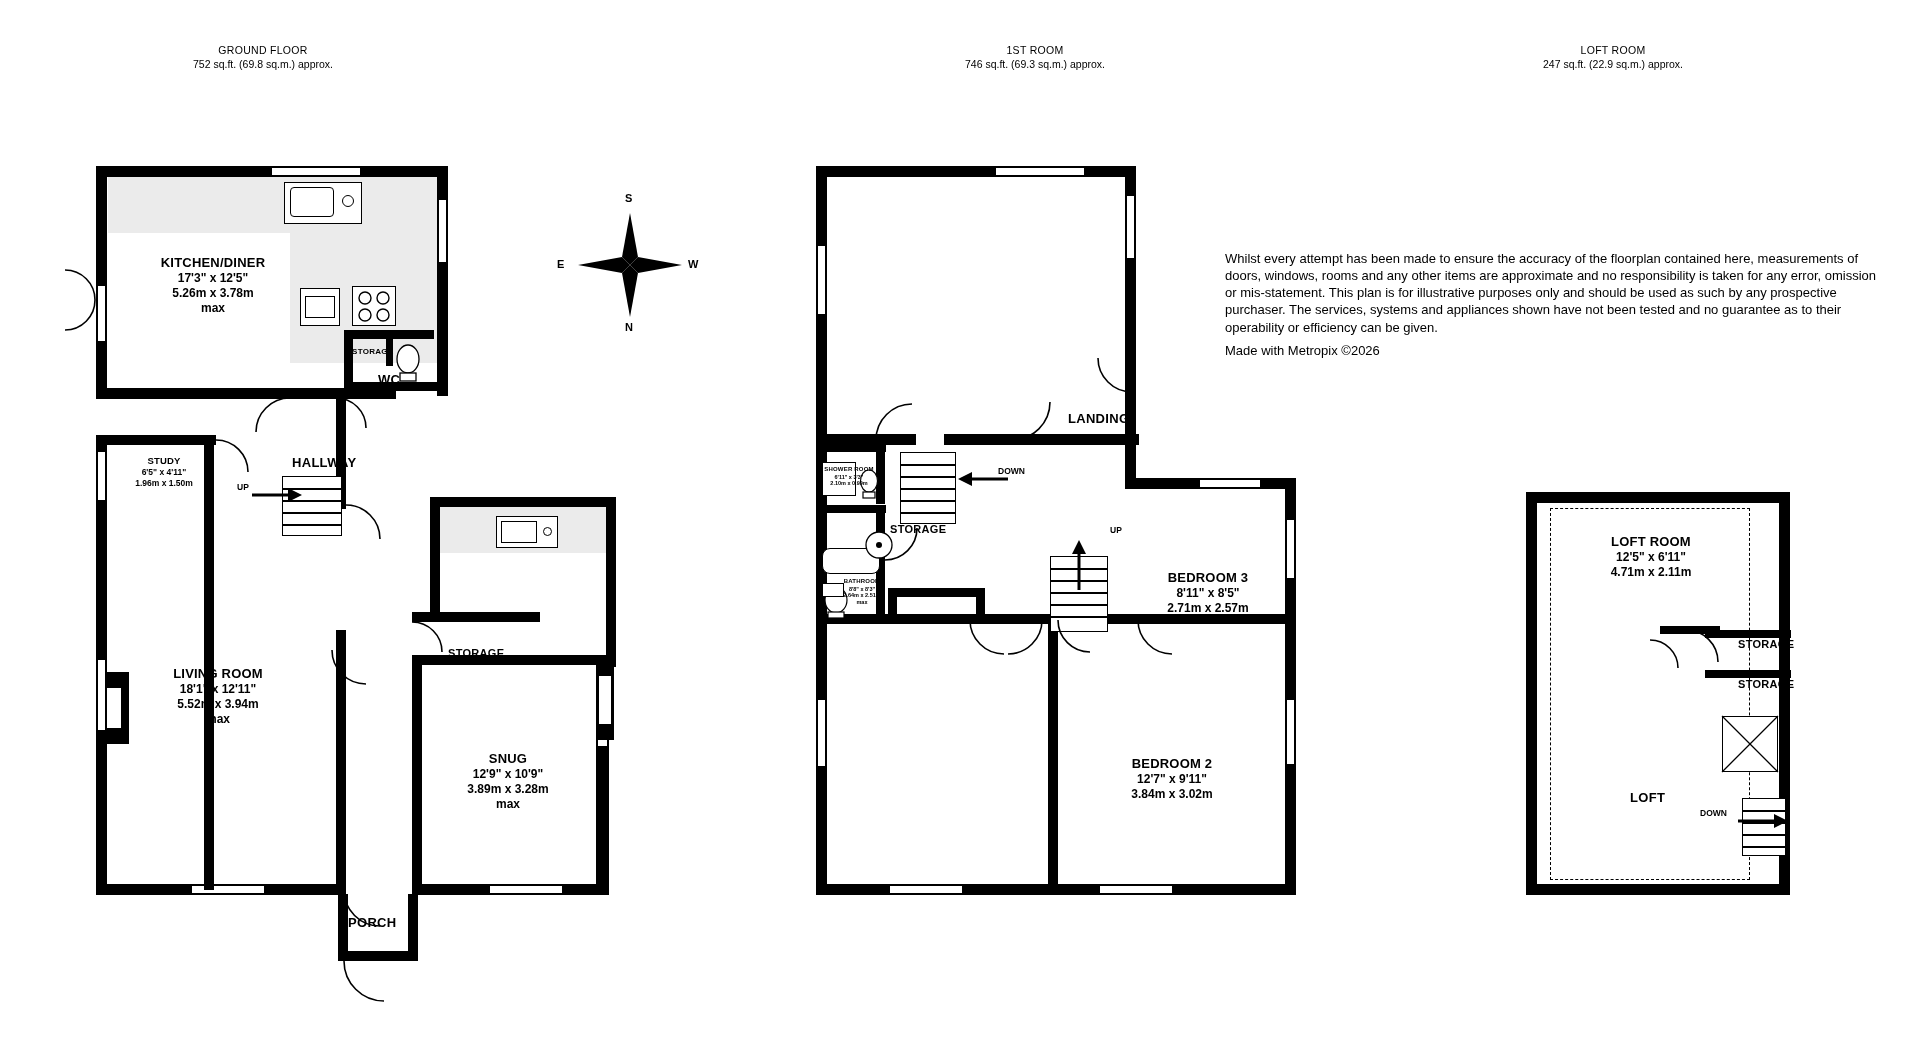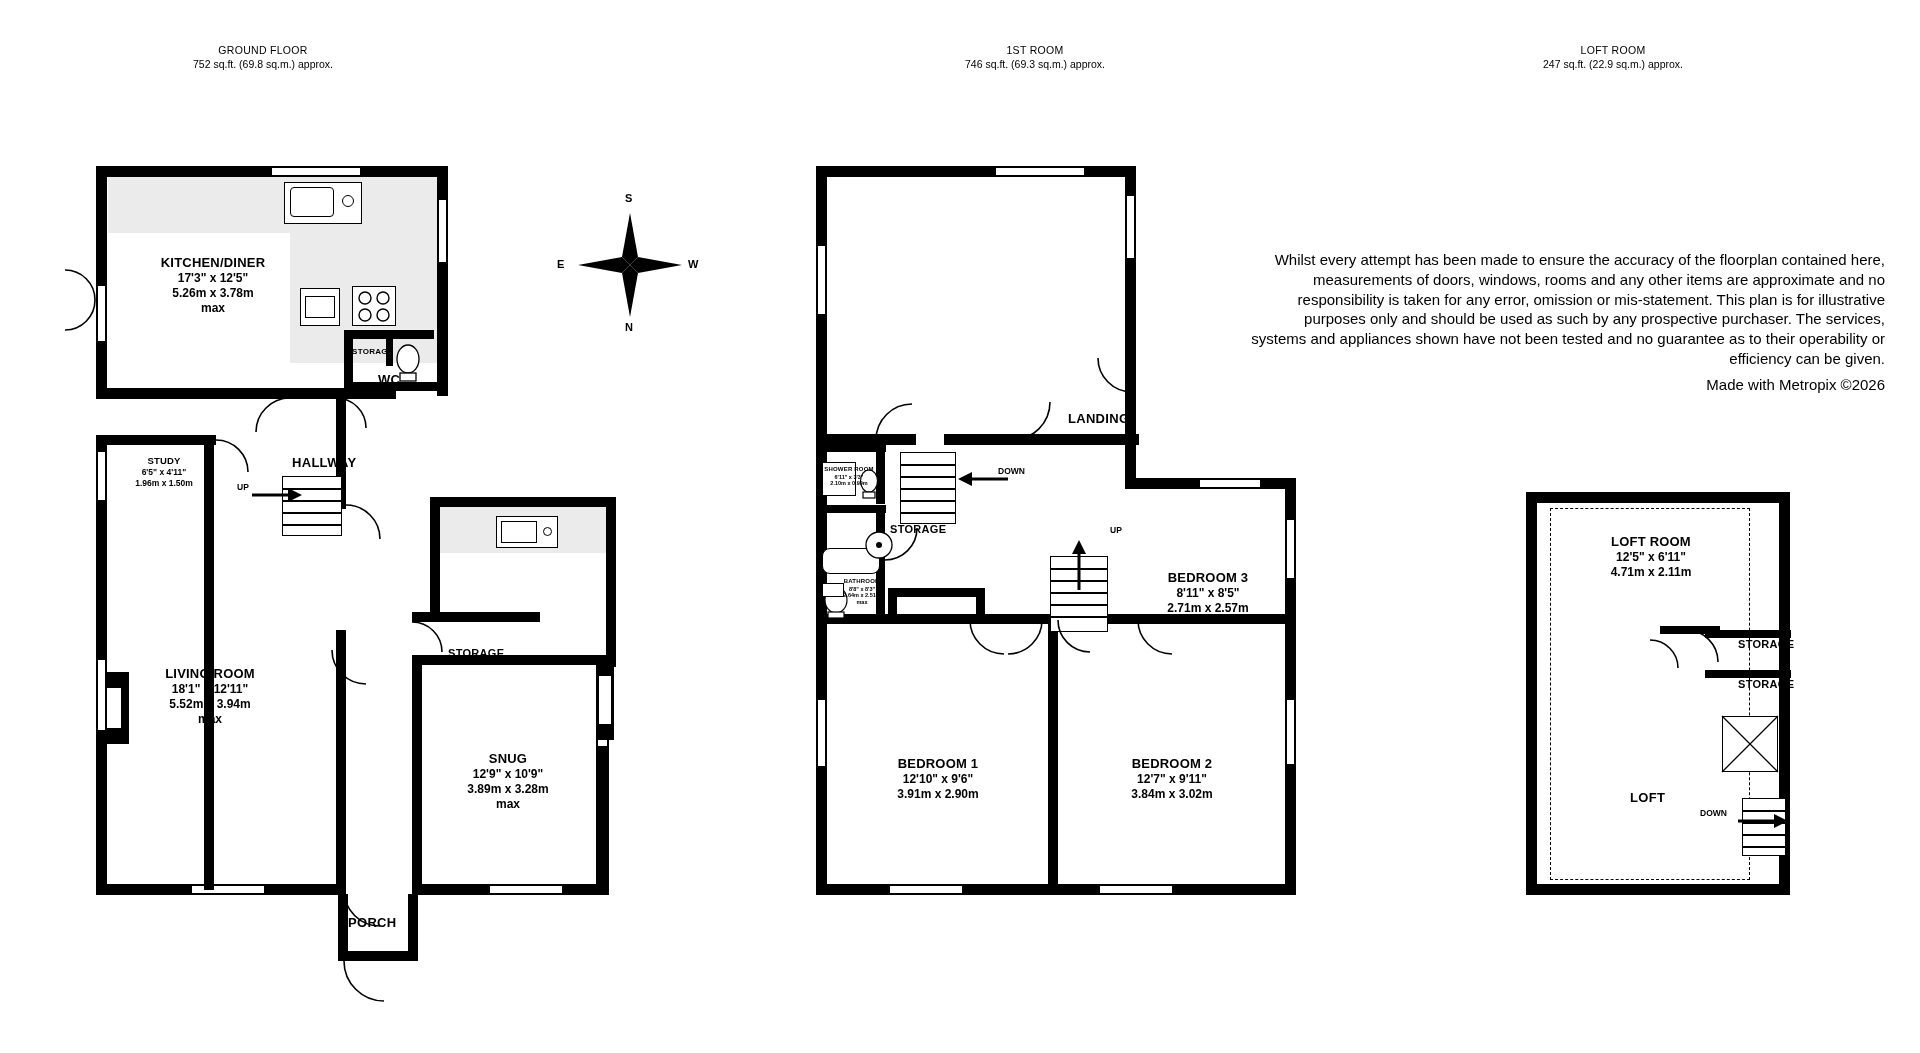--- a/index.html
+++ b/index.html
@@ -43,21 +43,21 @@
   .plain-label { position: absolute; font-weight: bold; font-size: 13px; letter-spacing: .3px; }
   .plain-label.sm { font-size: 11px; }
   .plain-label.xs { font-size: 8px; }
 
   
   #disclaimer { position: absolute; width: 660px; }
   #disclaimer .total {
     font-size: 16.5px; text-align: center; margin-bottom: 9px; letter-spacing: .1px;
   }
   #disclaimer .body {
-    font-size: 15px; text-align: right; line-height: 1.32; margin-left: 20px;
+    font-size: 13px; text-align: left; line-height: 1.32;
   }
 
   
   .compass-letter { position: absolute; font-size: 11px; font-weight: bold; }
 
   
   .stair { position: absolute; border: 1.5px solid #000; background: #fff; }
   .stair-line { position: absolute; background: #000; height: 1.5px; }
 
   .arrow-lbl { position: absolute; font-size: 8.5px; font-weight: bold; }
@@ -210,21 +210,21 @@
       <div class="rl-max">max</div>
     </div>
 
     <div class="room-label small" style="left:104px; top:455px; width:120px;">
       <div class="rl-name">STUDY</div>
       <div class="rl-imp">6'5"  x 4'11"</div>
       <div class="rl-met">1.96m  x 1.50m</div>
     </div>
 
 
-    <div class="room-label" style="left:102px; top:666px; width:216px;">
+    <div class="room-label" style="left:110px; top:666px; width:216px;">
       <div class="rl-name">LIVING ROOM</div>
       <div class="rl-imp">18'1"  x 12'11"</div>
       <div class="rl-met">5.52m  x 3.94m</div>
       <div class="rl-max">max</div>
     </div>
 
     <div class="room-label" style="left:410px; top:751px; width:196px;">
       <div class="rl-name">SNUG</div>
       <div class="rl-imp">12'9"  x 10'9"</div>
       <div class="rl-met">3.89m  x 3.28m</div>
@@ -335,25 +335,20 @@
       <rect x="5" y="24" width="12" height="6" fill="#fff" stroke="#000" stroke-width="1.2"></rect>
     </svg>
 
 
     <div class="room-label" style="left:330px; top:570px; width:196px;">
       <div class="rl-name">BEDROOM 3</div>
       <div class="rl-imp">8'11"  x 8'5"</div>
       <div class="rl-met">2.71m  x 2.57m</div>
     </div>
 
-    <div class="room-label" style="left:60px; top:756px; width:196px;">
-      <div class="rl-name">BEDROOM 1</div>
-      <div class="rl-imp">12'10"  x 9'6"</div>
-      <div class="rl-met">3.91m  x 2.90m</div>
-    </div>
 
     <div class="room-label" style="left:294px; top:756px; width:196px;">
       <div class="rl-name">BEDROOM 2</div>
       <div class="rl-imp">12'7"  x 9'11"</div>
       <div class="rl-met">3.84m  x 3.02m</div>
     </div>
 
     <div class="room-label tiny" style="left:36px; top:466px; width:66px;">
       <div class="rl-name">SHOWER ROOM</div>
       <div class="rl-imp">6'11"  x 3'3"</div>

